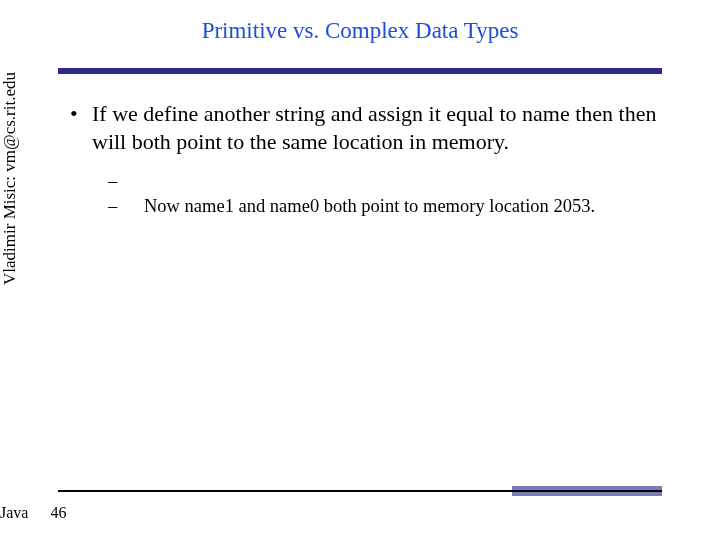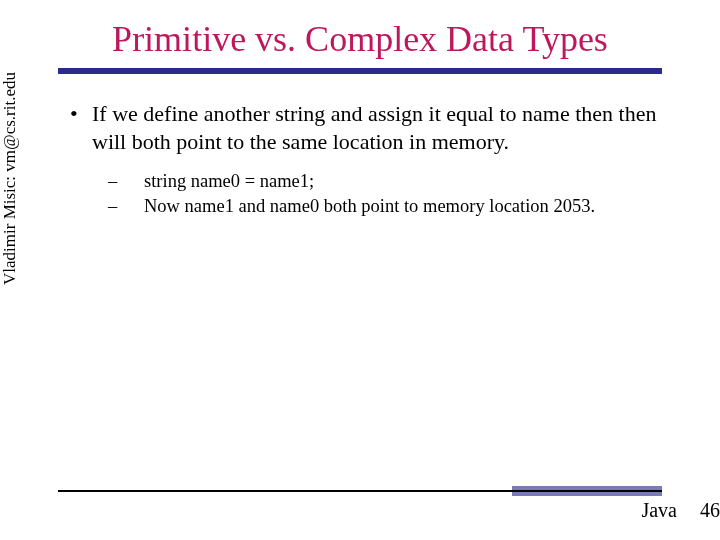--- a/index.html
+++ b/index.html
@@ -17,23 +17,23 @@
     width: 720px;
     height: 540px;
     box-sizing: border-box;
   }
   .title {
     position: absolute;
     top: 18px;
     left: 0;
     width: 100%;
     text-align: center;
-    font-size: 36px;
+    font-size: 23px;
     font-weight: 400;
-    color: #be185d;
+    color: #1d4ed8;
   }
   .title-rule {
     position: absolute;
     top: 68px;
     left: 58px;
     width: 604px;
     height: 6px;
     background: #2b2c8a;
   }
   .body {
@@ -88,22 +88,22 @@
     bottom: 44px;
     width: 150px;
     height: 10px;
     background: #7a7ab4;
   }
   .footer-text {
     position: absolute;
     bottom: 18px;
     left: 0;
     width: 100%;
-    text-align: right;
-    font-size: 20px;
+    text-align: left;
+    font-size: 16px;
   }
   .footer-text .ft-label {
     display: inline-block;
     margin-right: 18px;
   }
 </style>
 </head>
 <body>
 
 <div class="slide">
@@ -112,21 +112,20 @@
   <div class="title-rule"></div>
 
   <div class="body">
     <div class="bullet-row">
       <div class="bullet-mark">•</div>
       <div>If we define another string and assign it equal to name then then will both point to the same location in memory.</div>
     </div>
     <div class="sub-list">
       <div class="sub-row">
         <div class="sub-mark">–</div>
-        <div>string name0 = name1;</div>
       </div>
       <div class="sub-row">
         <div class="sub-mark">–</div>
         <div>Now name1 and name0 both point to memory location 2053.</div>
       </div>
     </div>
   </div>
 
   <div class="sidebar-text">Vladimir Misic: vm@cs.rit.edu</div>
 

